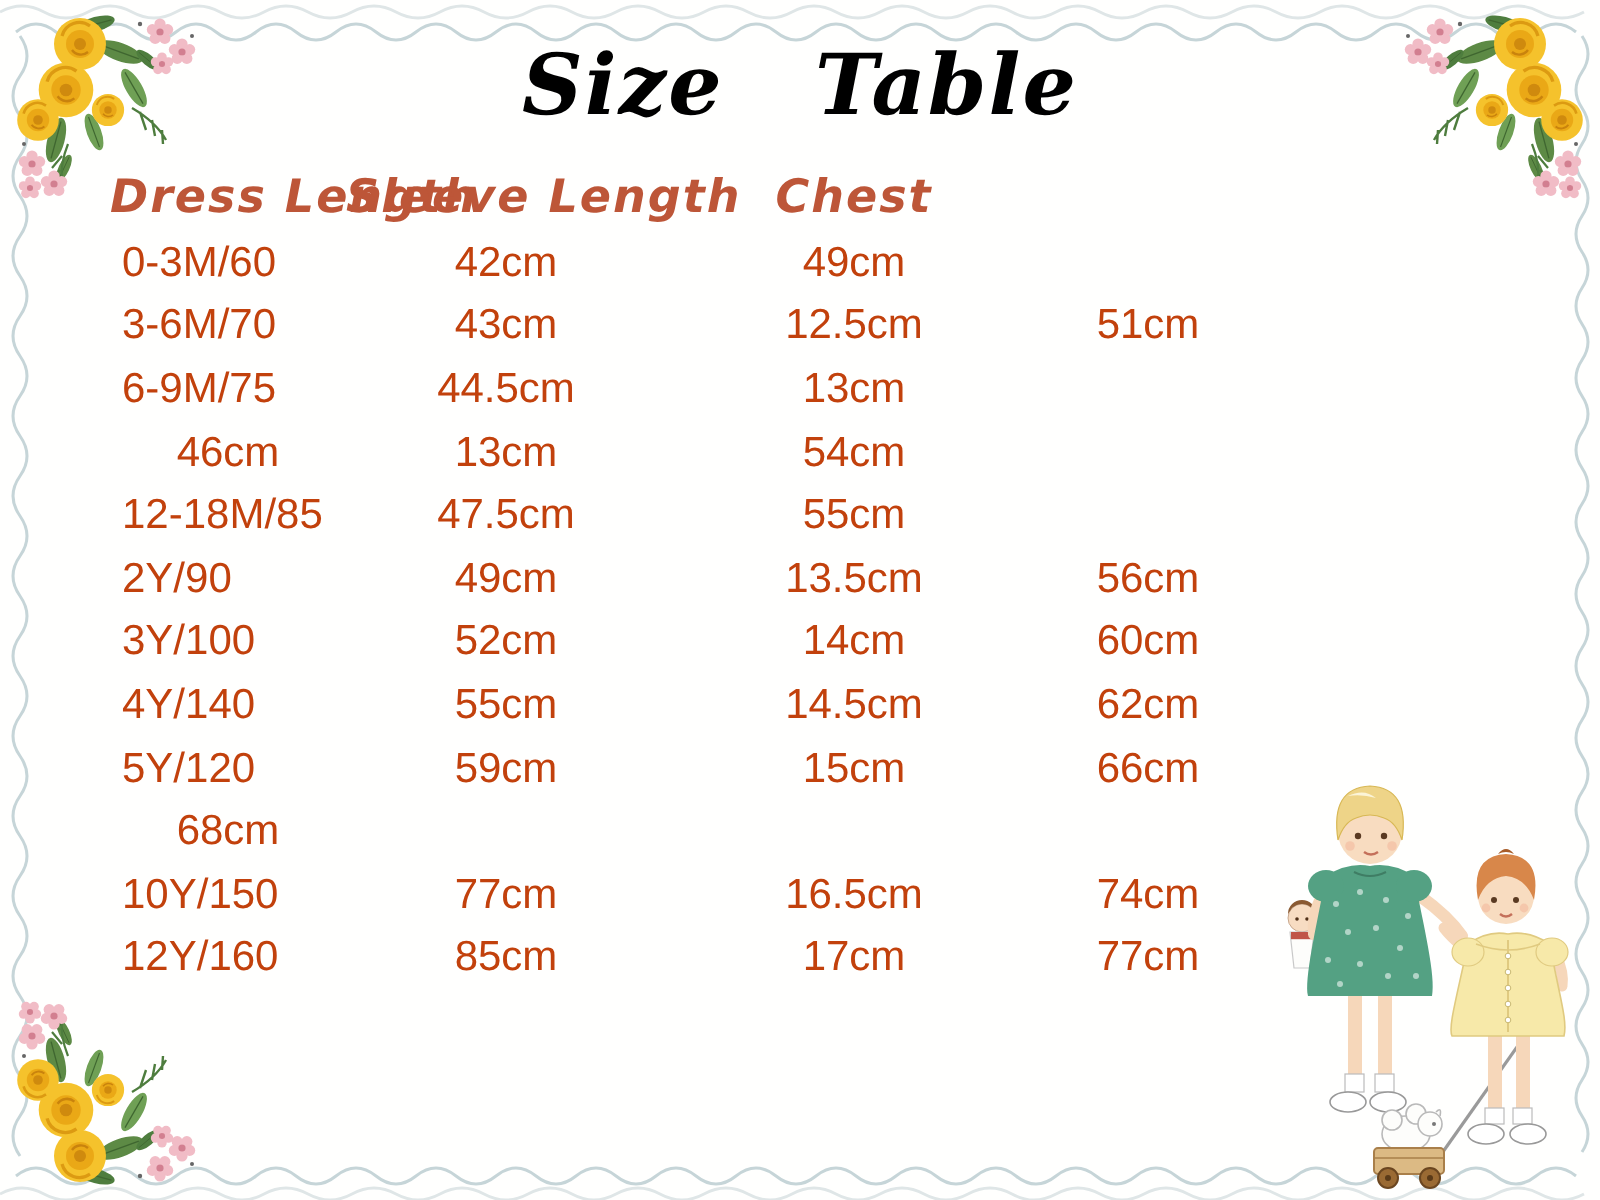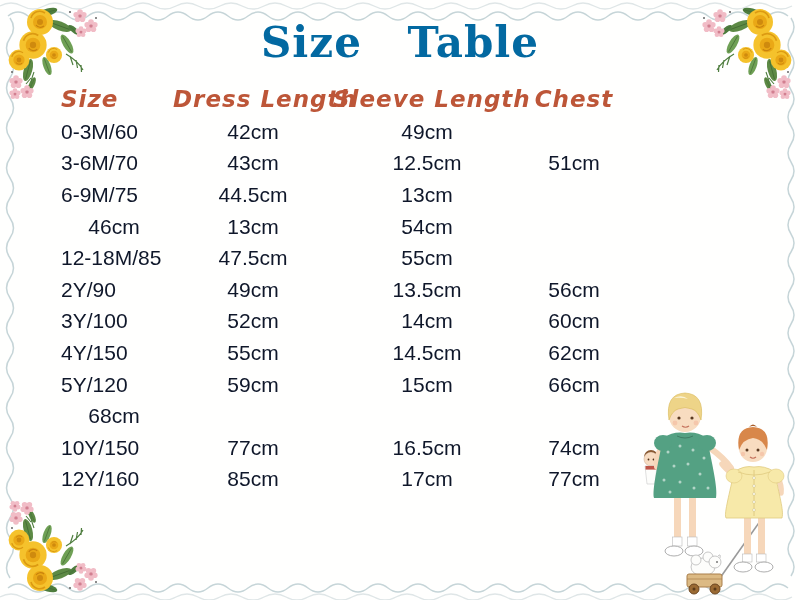--- a/index.html
+++ b/index.html
@@ -7,33 +7,33 @@
     width:800px;height:600px;overflow:hidden;position:relative;
     background:#fffffe;
     font-family:"Liberation Sans","DejaVu Sans",sans-serif;
   }
   .page{position:absolute;inset:0;}
   .deco-svg{position:absolute;left:0;top:0;width:800px;height:600px;pointer-events:none;}
   .title{
     position:absolute;left:0;top:20px;width:800px;margin:0;
     text-align:center;
     font-family:"DejaVu Serif","Liberation Serif",serif;
-    font-weight:bold;
+    font-style:italic;font-weight:bold;
     font-size:42px;line-height:1.1;
-    color:#0369a1;
+    color:#000000;
     word-spacing:30px;letter-spacing:1px;
   }
   .size-table{position:absolute;left:55px;top:82px;width:572px;}
   .trow{
     display:grid;
     grid-template-columns:118px 160px 188px 106px;
     height:31.6px;align-items:center;
   }
   .trow.hdr{height:33px;margin-bottom:1px;}
-  .cell{font-size:21px;color:#0f172a;text-align:center;white-space:nowrap;}
+  .cell{font-size:21px;color:#c2410c;text-align:center;white-space:nowrap;}
   .cell.c1{text-align:left;padding-left:6px;}
   .hdr .cell{
     font-style:italic;font-weight:600;
     font-size:23px;color:#bd5638;
     letter-spacing:1px;
     font-family:"DejaVu Sans","Liberation Sans",sans-serif;
   }
   .kids-svg{position:absolute;left:630px;top:386px;width:172px;height:216px;}
 </style>
 </head>
@@ -97,21 +97,20 @@
 
     <use href="#bouquet"></use>
     <use href="#bouquet" transform="translate(800,0) scale(-1,1)"></use>
     <use href="#bouquet" transform="translate(0,600) scale(1,-1)"></use>
   </svg>
 
   <h1 class="title">Size Table</h1>
 
   <div class="size-table">
     <div class="trow hdr">
-      <div class="cell c1">Size</div>
       <div class="cell">Dress Length</div>
       <div class="cell">Sleeve Length</div>
       <div class="cell">Chest</div>
     </div>
 
     <div class="trow">
       <div class="cell c1">0-3M/60</div>
       <div class="cell">42cm</div>
       <div class="cell">49cm</div>
     </div>
@@ -142,21 +141,21 @@
       <div class="cell">13.5cm</div>
       <div class="cell">56cm</div>
     </div>
     <div class="trow">
       <div class="cell c1">3Y/100</div>
       <div class="cell">52cm</div>
       <div class="cell">14cm</div>
       <div class="cell">60cm</div>
     </div>
     <div class="trow">
-      <div class="cell c1">4Y/150</div>
+      <div class="cell c1">4Y/140</div>
       <div class="cell">55cm</div>
       <div class="cell">14.5cm</div>
       <div class="cell">62cm</div>
     </div>
     <div class="trow">
       <div class="cell c1">5Y/120</div>
       <div class="cell">59cm</div>
       <div class="cell">15cm</div>
       <div class="cell">66cm</div>
     </div>

